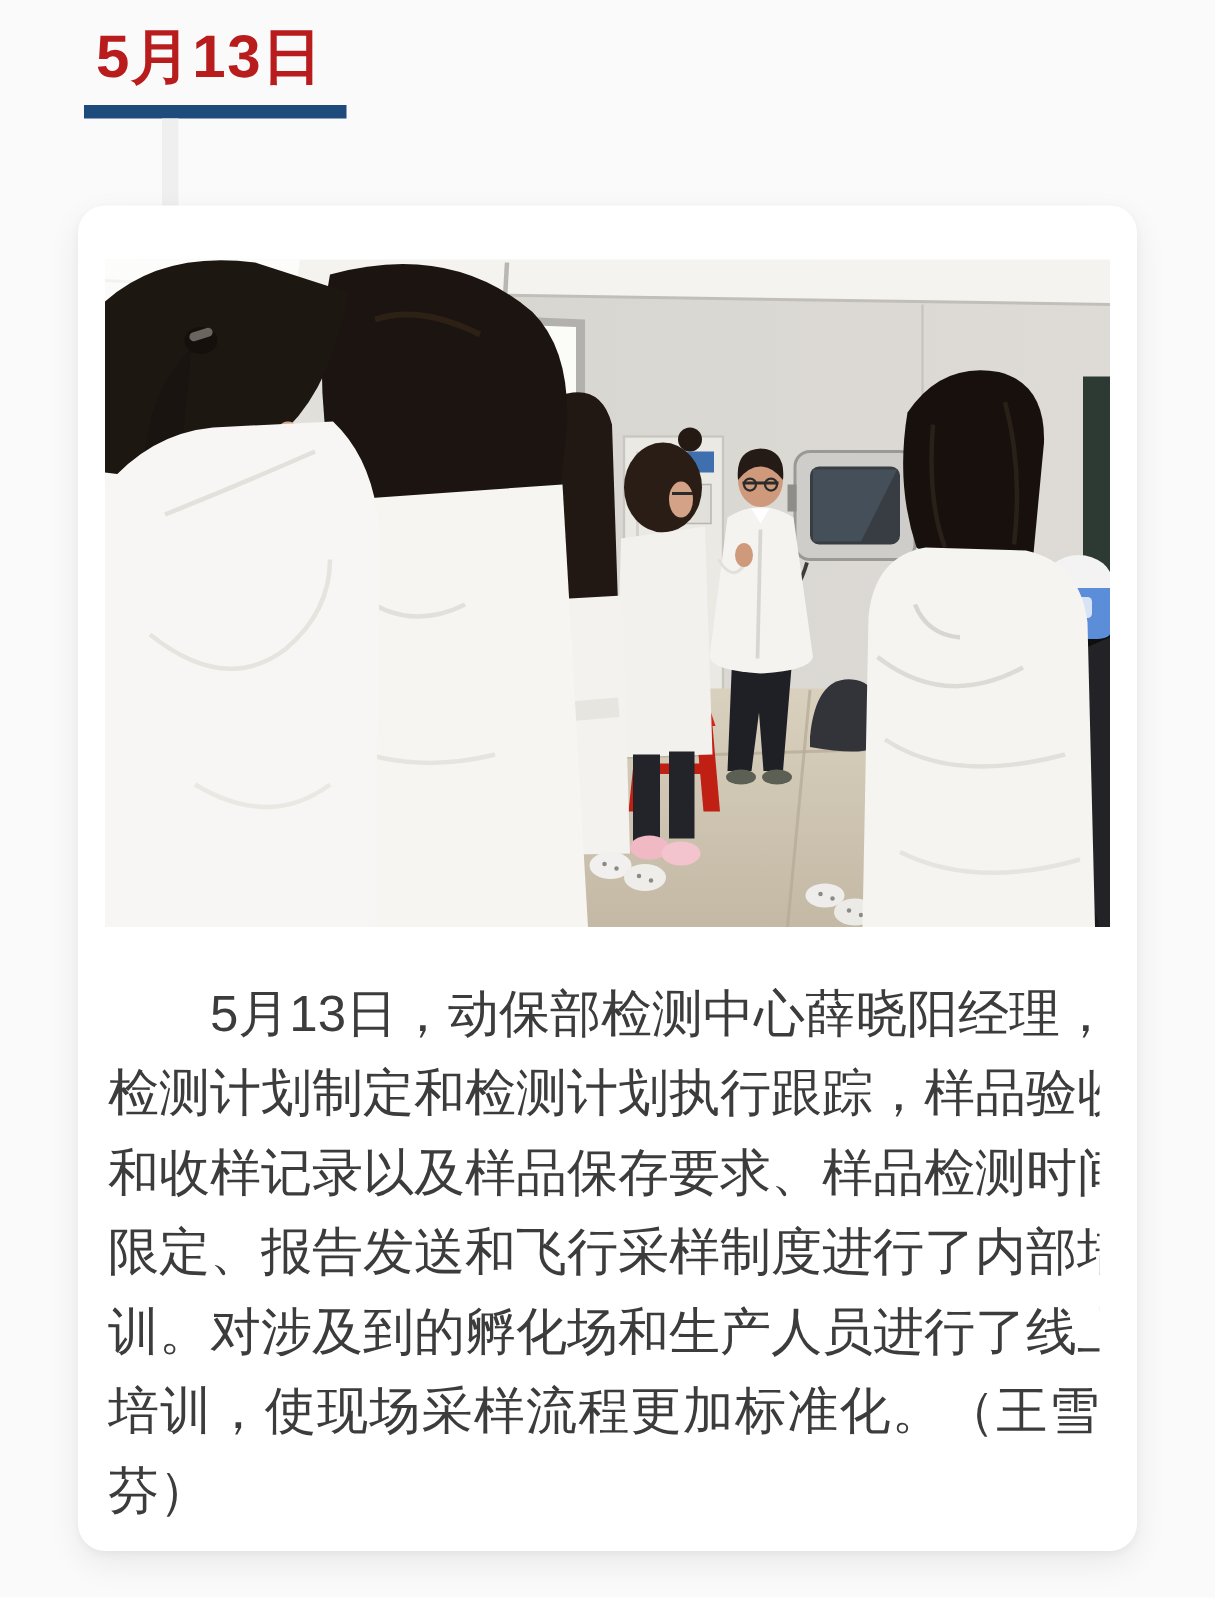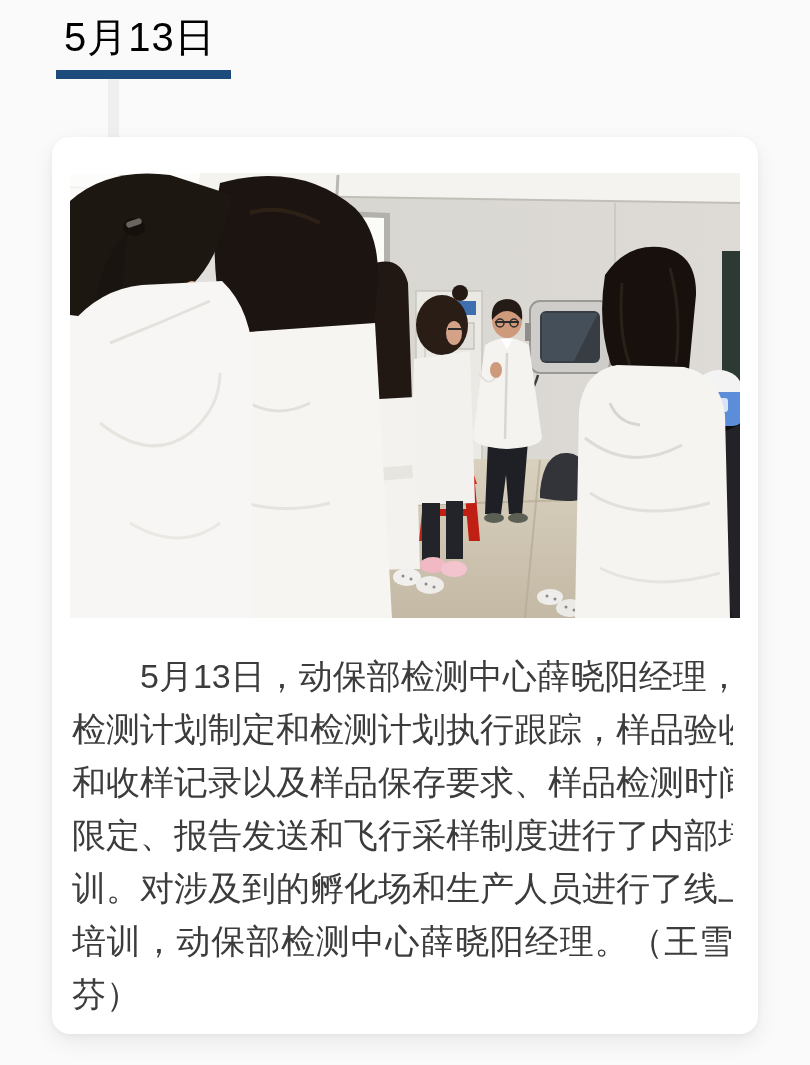--- a/index.html
+++ b/index.html
@@ -8,21 +8,21 @@
     font-family: "Liberation Sans", "DejaVu Sans", sans-serif;
     background: #fafafa;
     width: 810px; height: 1065px;
     position: relative;
     overflow: hidden;
   }
   .page { position: absolute; inset: 0; }
 
   .date-heading {
     position: absolute; left: 64px; top: 10px;
-    font-size: 40px; font-weight: 400; color: #000000;
+    font-size: 40px; font-weight: 700; color: #b91c1c;
     letter-spacing: 1px;
   }
   .date-underline {
     position: absolute; left: 56px; top: 70px;
     width: 175px; height: 9px;
     background: #1d4b7b;
   }
   .timeline-connector {
     position: absolute; left: 108px; top: 79px;
     width: 11px; height: 59px;
@@ -228,18 +228,18 @@
         </g>
       </svg>
     </div>
 
     <div class="article-text">
       <div class="p-line first">5月13日，动保部检测中心薛晓阳经理，对</div>
       <div class="p-line">检测计划制定和检测计划执行跟踪，样品验收</div>
       <div class="p-line">和收样记录以及样品保存要求、样品检测时间</div>
       <div class="p-line">限定、报告发送和飞行采样制度进行了内部培</div>
       <div class="p-line">训。对涉及到的孵化场和生产人员进行了线上</div>
-      <div class="p-line">培训，动保部检测中心薛晓阳经理。（王雪</div>
+      <div class="p-line">培训，使现场采样流程更加标准化。（王雪</div>
       <div class="p-line last">芬）</div>
     </div>
 
   </div>
 </div>
 
 </body></html>

